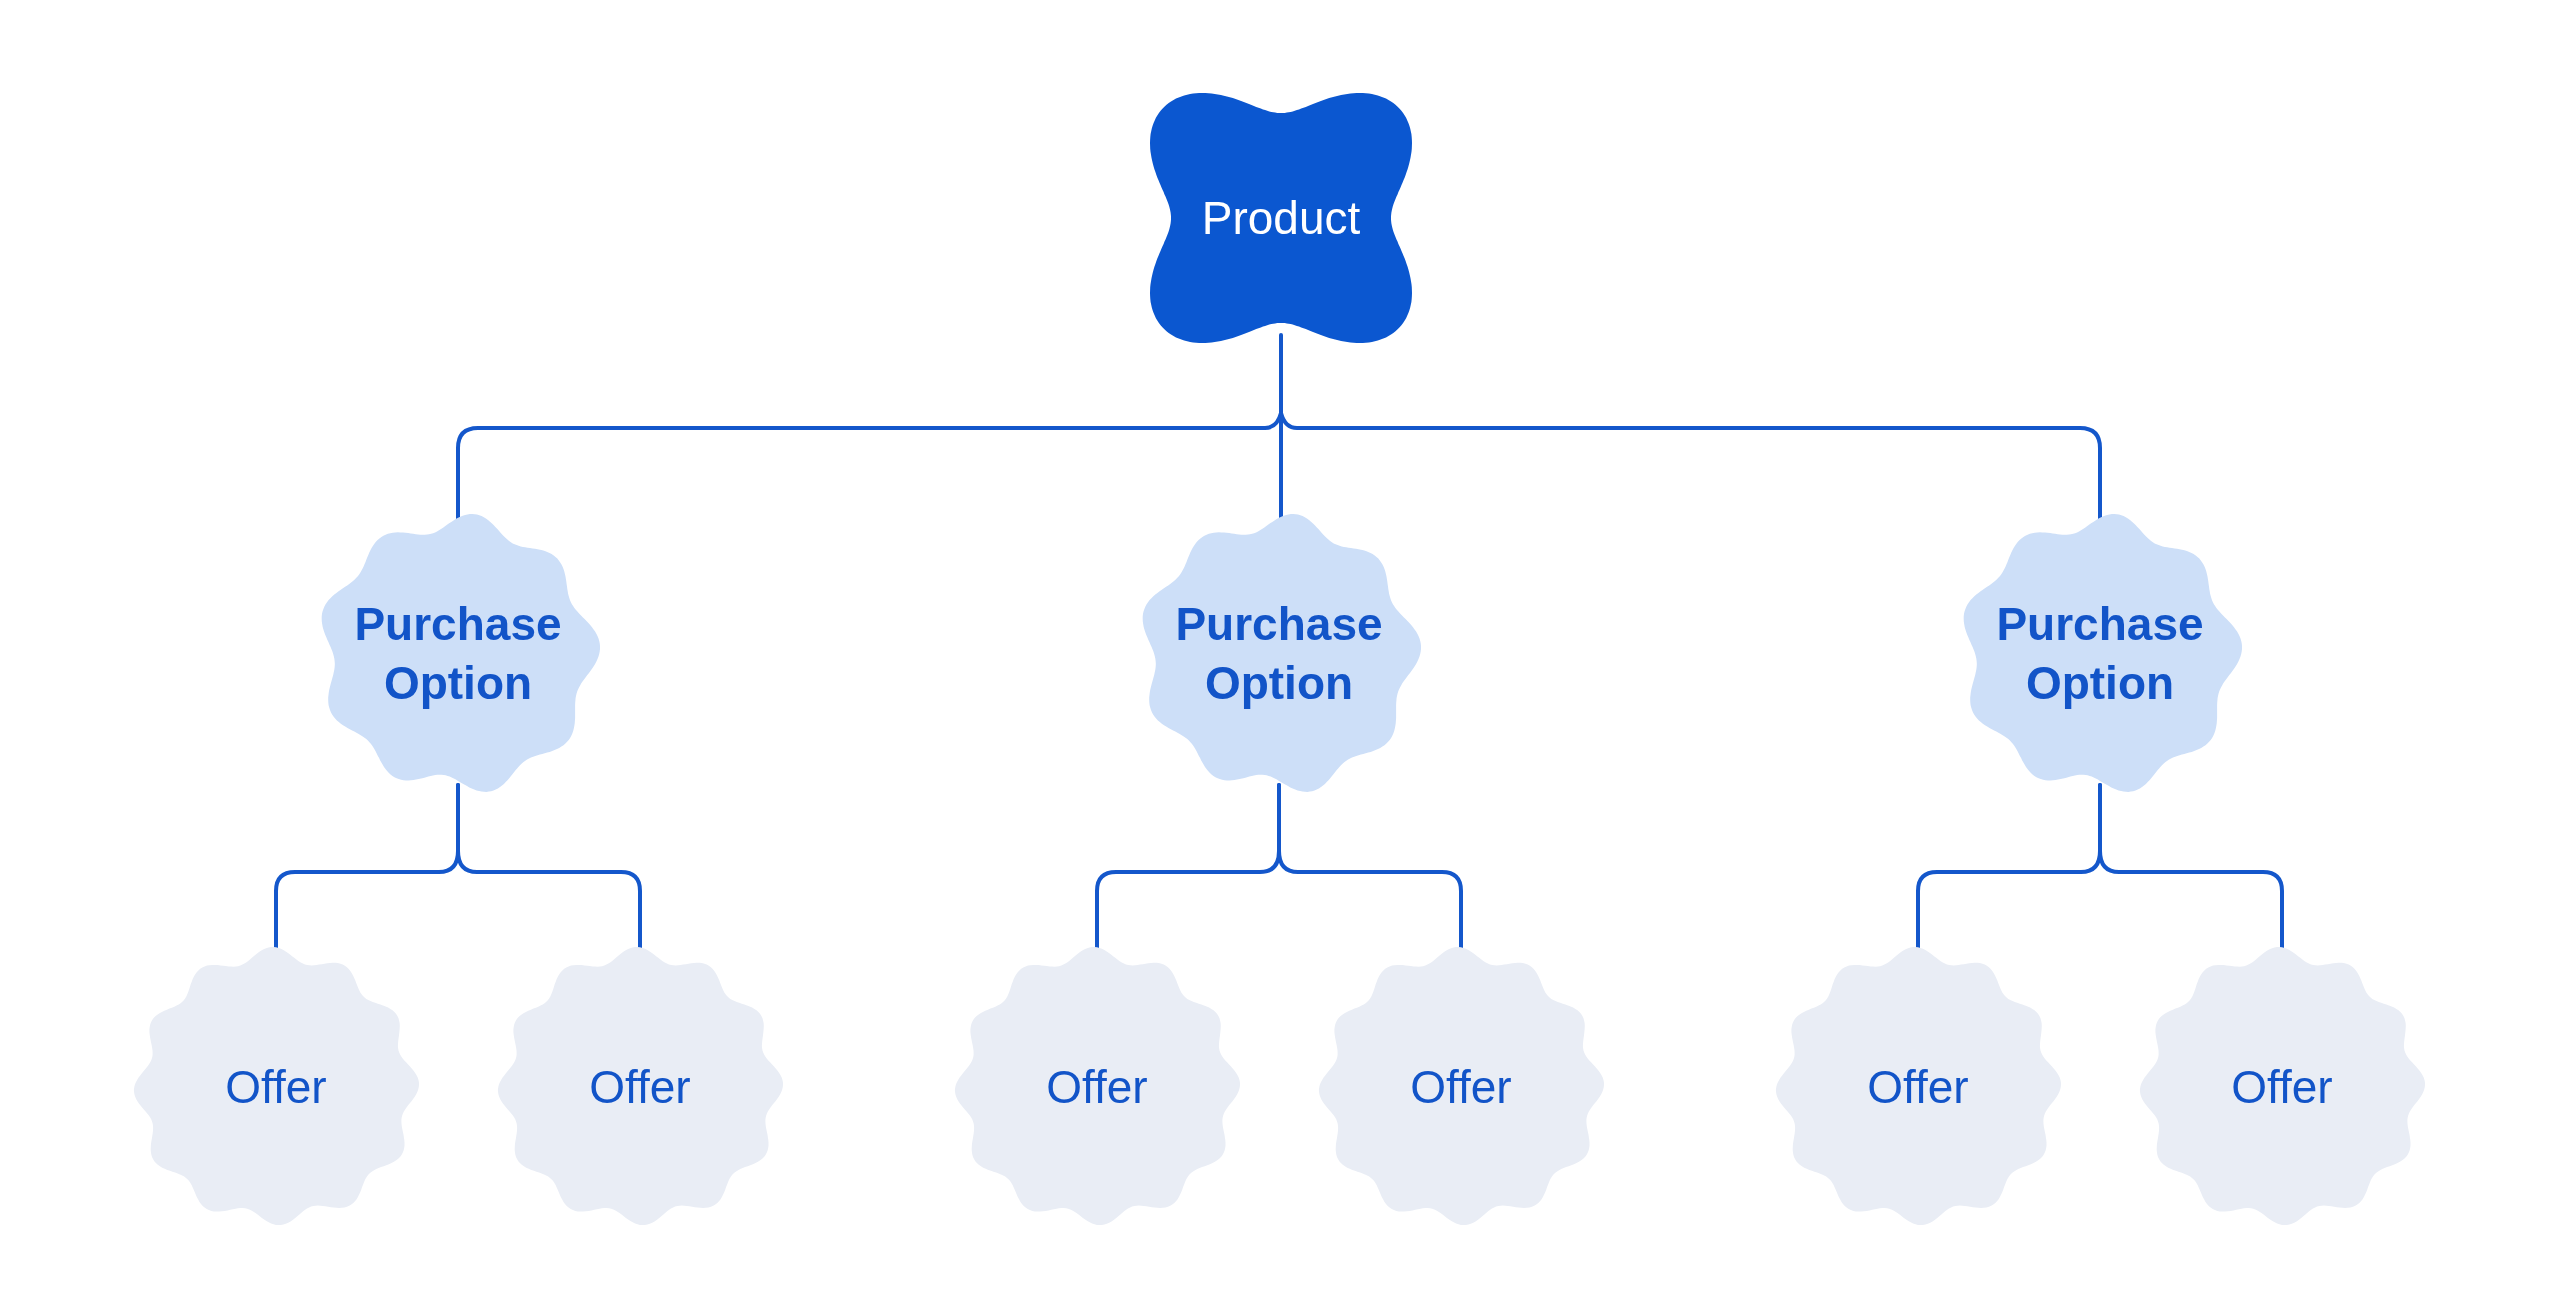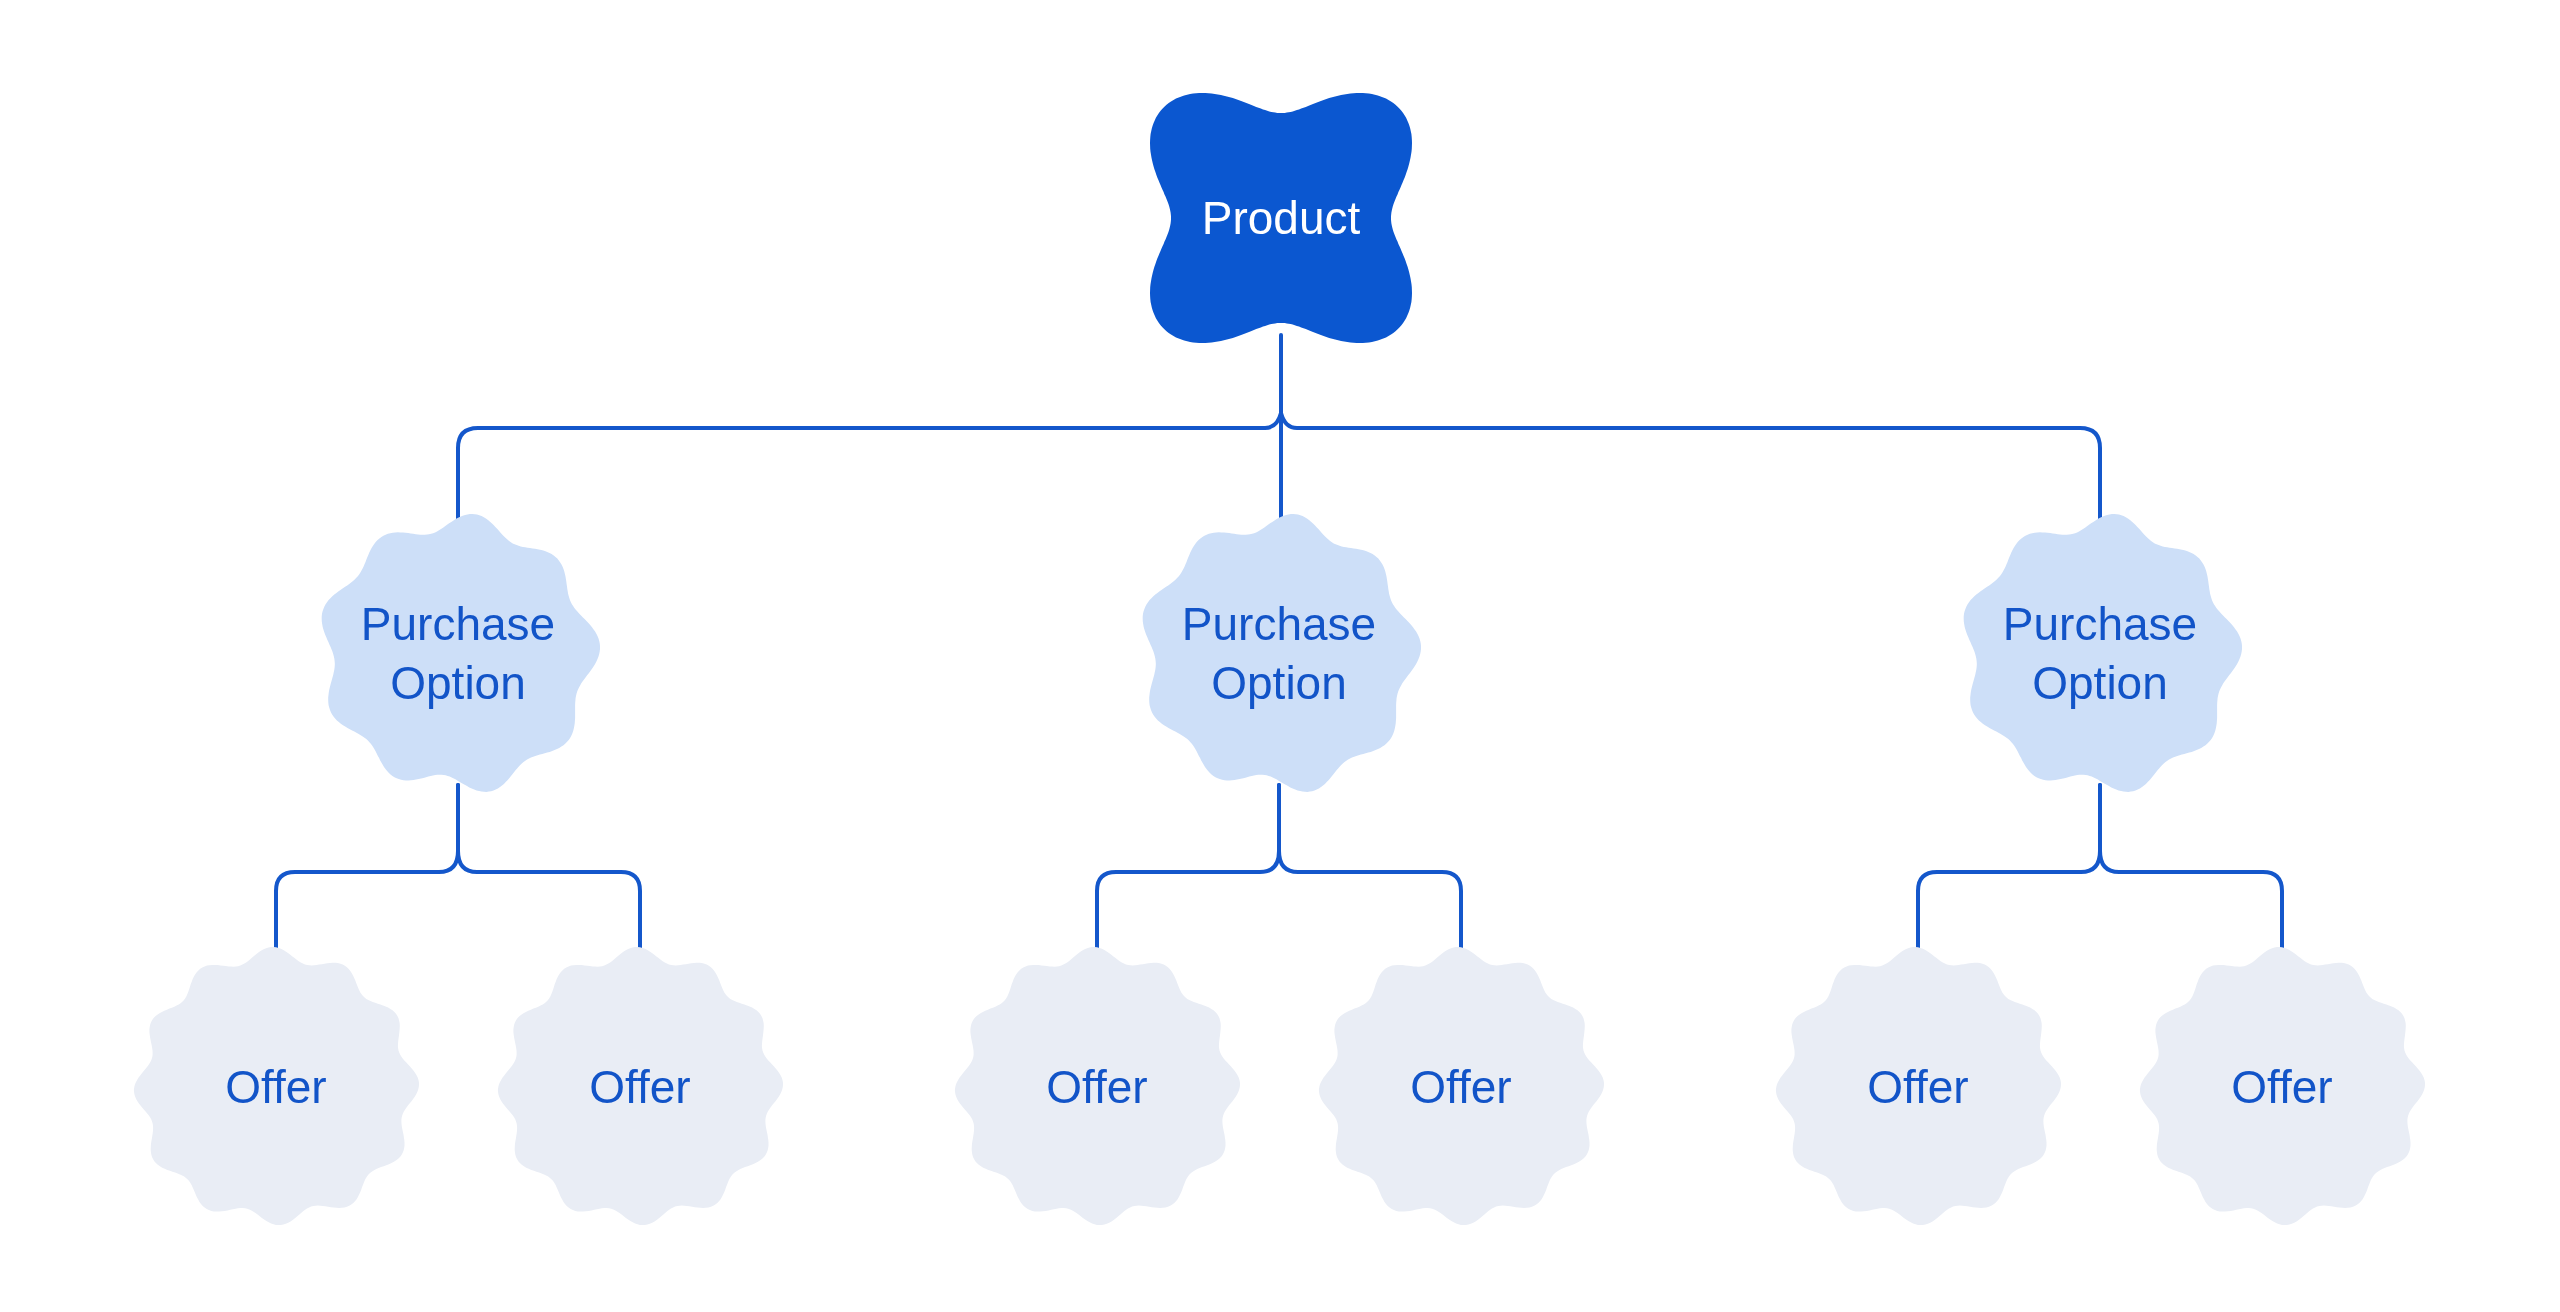--- a/index.html
+++ b/index.html
@@ -48,21 +48,21 @@
     font-size:46px;
     line-height:1.28;
     color:var(--label-text);
   }
   .node.product .label{
     color:var(--product-text);
   }
   .node.product path{ fill:var(--product-fill); }
   .node.purchase path{ fill:var(--purchase-fill); }
   .node.offer path{ fill:var(--offer-fill); }
-  .node.purchase .label{ max-width:214px; }
+  .node.purchase .label{ max-width:214px;font-weight:bold; }
 </style>
 </head>
 <body>
 
 <div class="canvas">
 
   <svg class="connectors" width="2560" height="1312" viewBox="0 0 2560 1312">
 
     <path d="M 1281 335 L 1281 525"></path>
     <path d="M 458 520 L 458 448 Q 458 428 478 428 L 1265 428 Q 1277 428 1281 413"></path>

